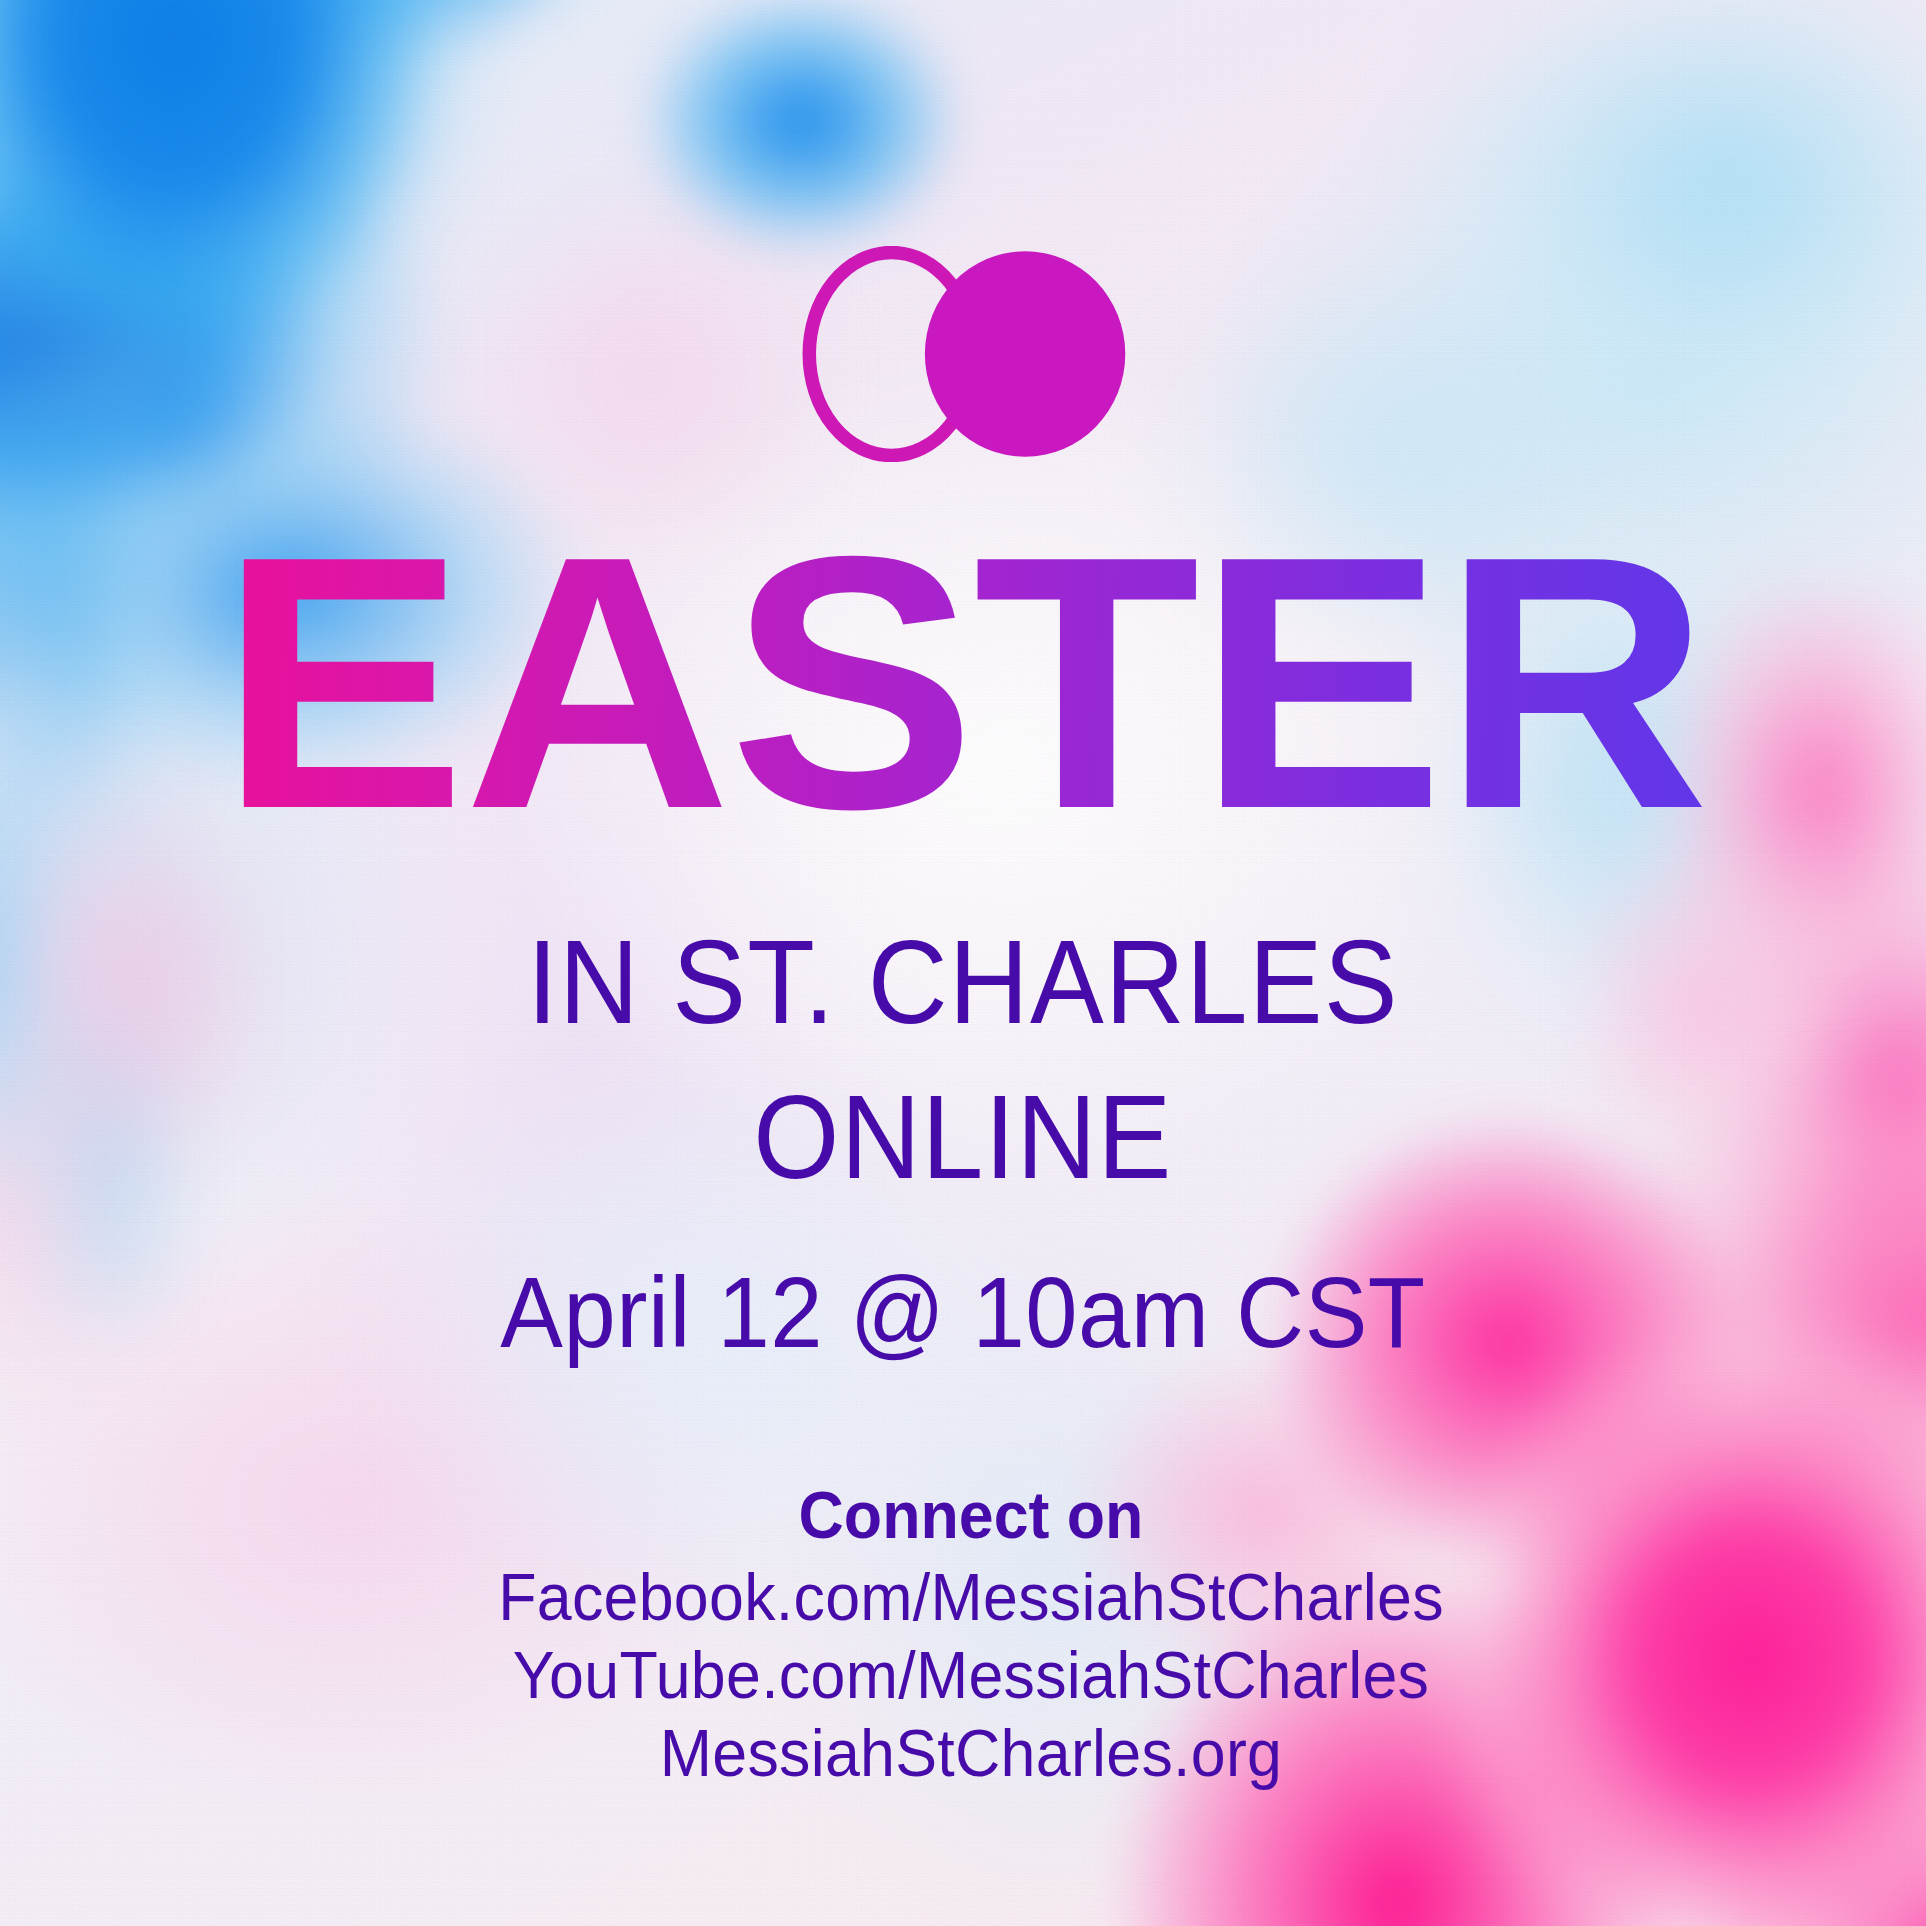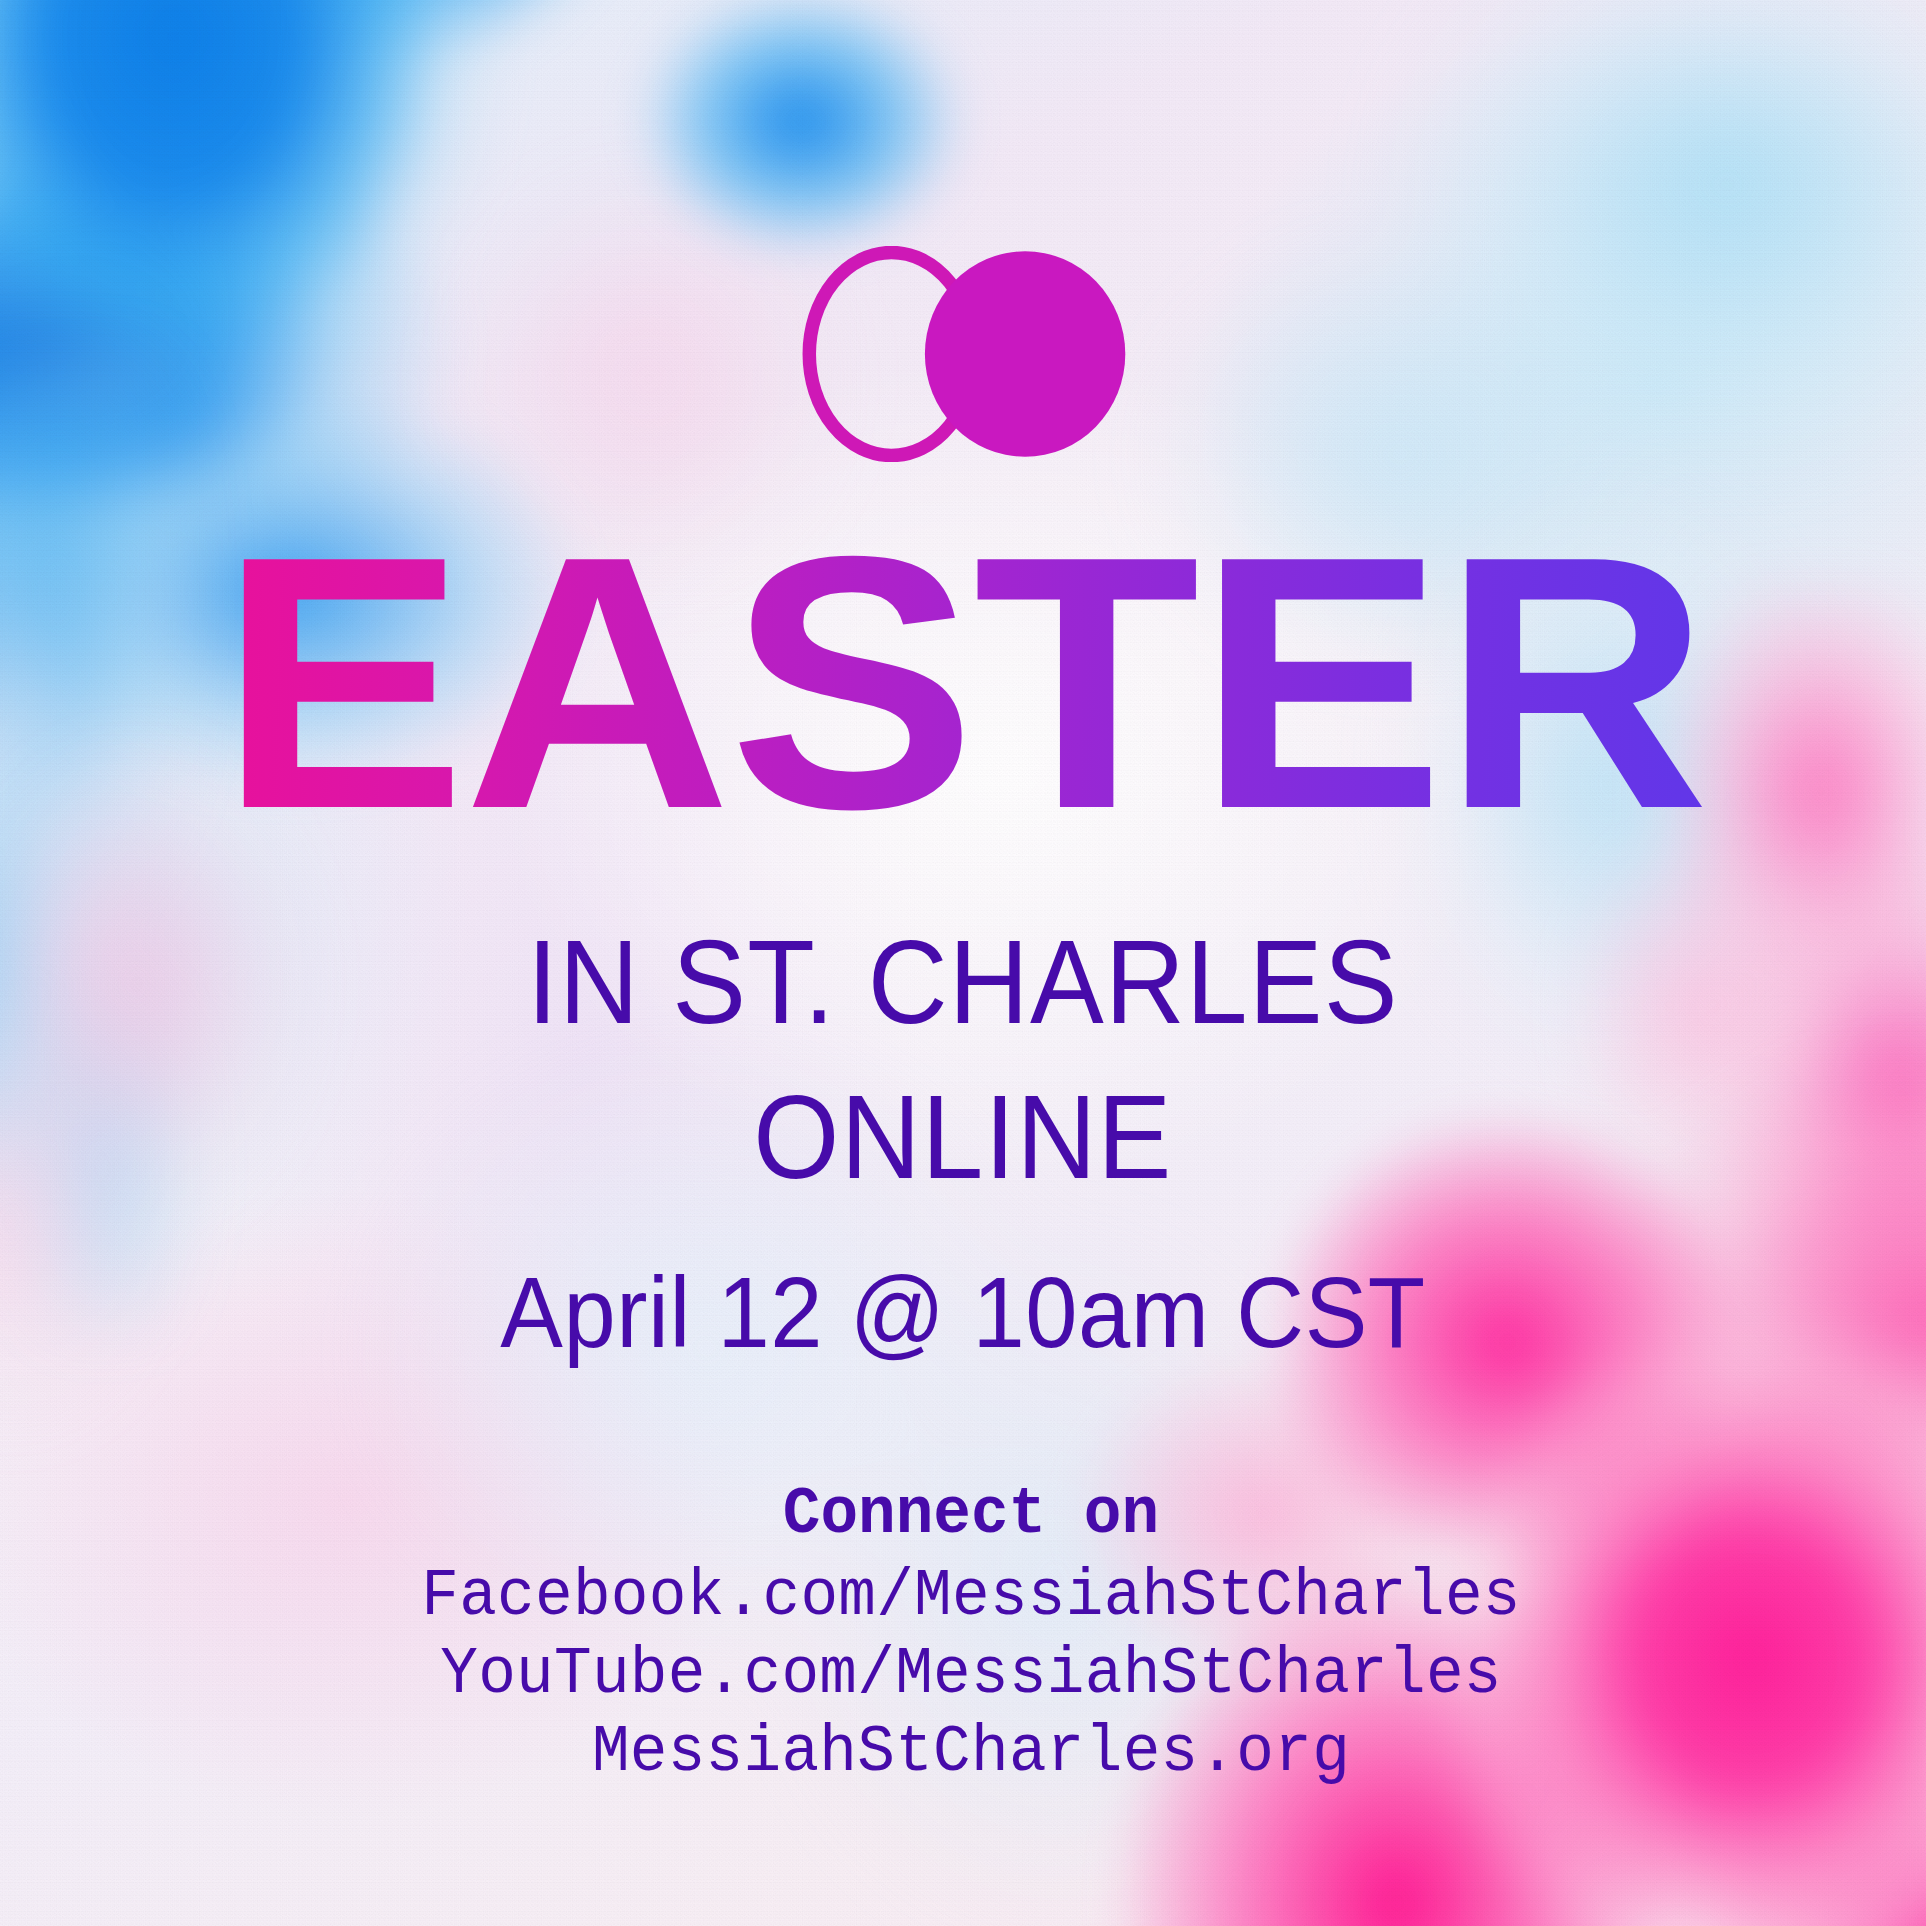--- a/index.html
+++ b/index.html
@@ -263,21 +263,21 @@
   }
 
   
   .connect {
     position: absolute;
     left: 16px;
     right: 0;
     top: 1477px;
     text-align: center;
     color: #470BAA;
-    font-family: Liberation Mono, monospace;
+    font-family: Liberation Sans, sans-serif;
   }
   .connect-heading {
     display: block;
     font-weight: 700;
     font-size: 66px;
     letter-spacing: 0px;
     transform: scaleX(0.95);
     margin-bottom: 6.4px;
   }
   .connect-link {

